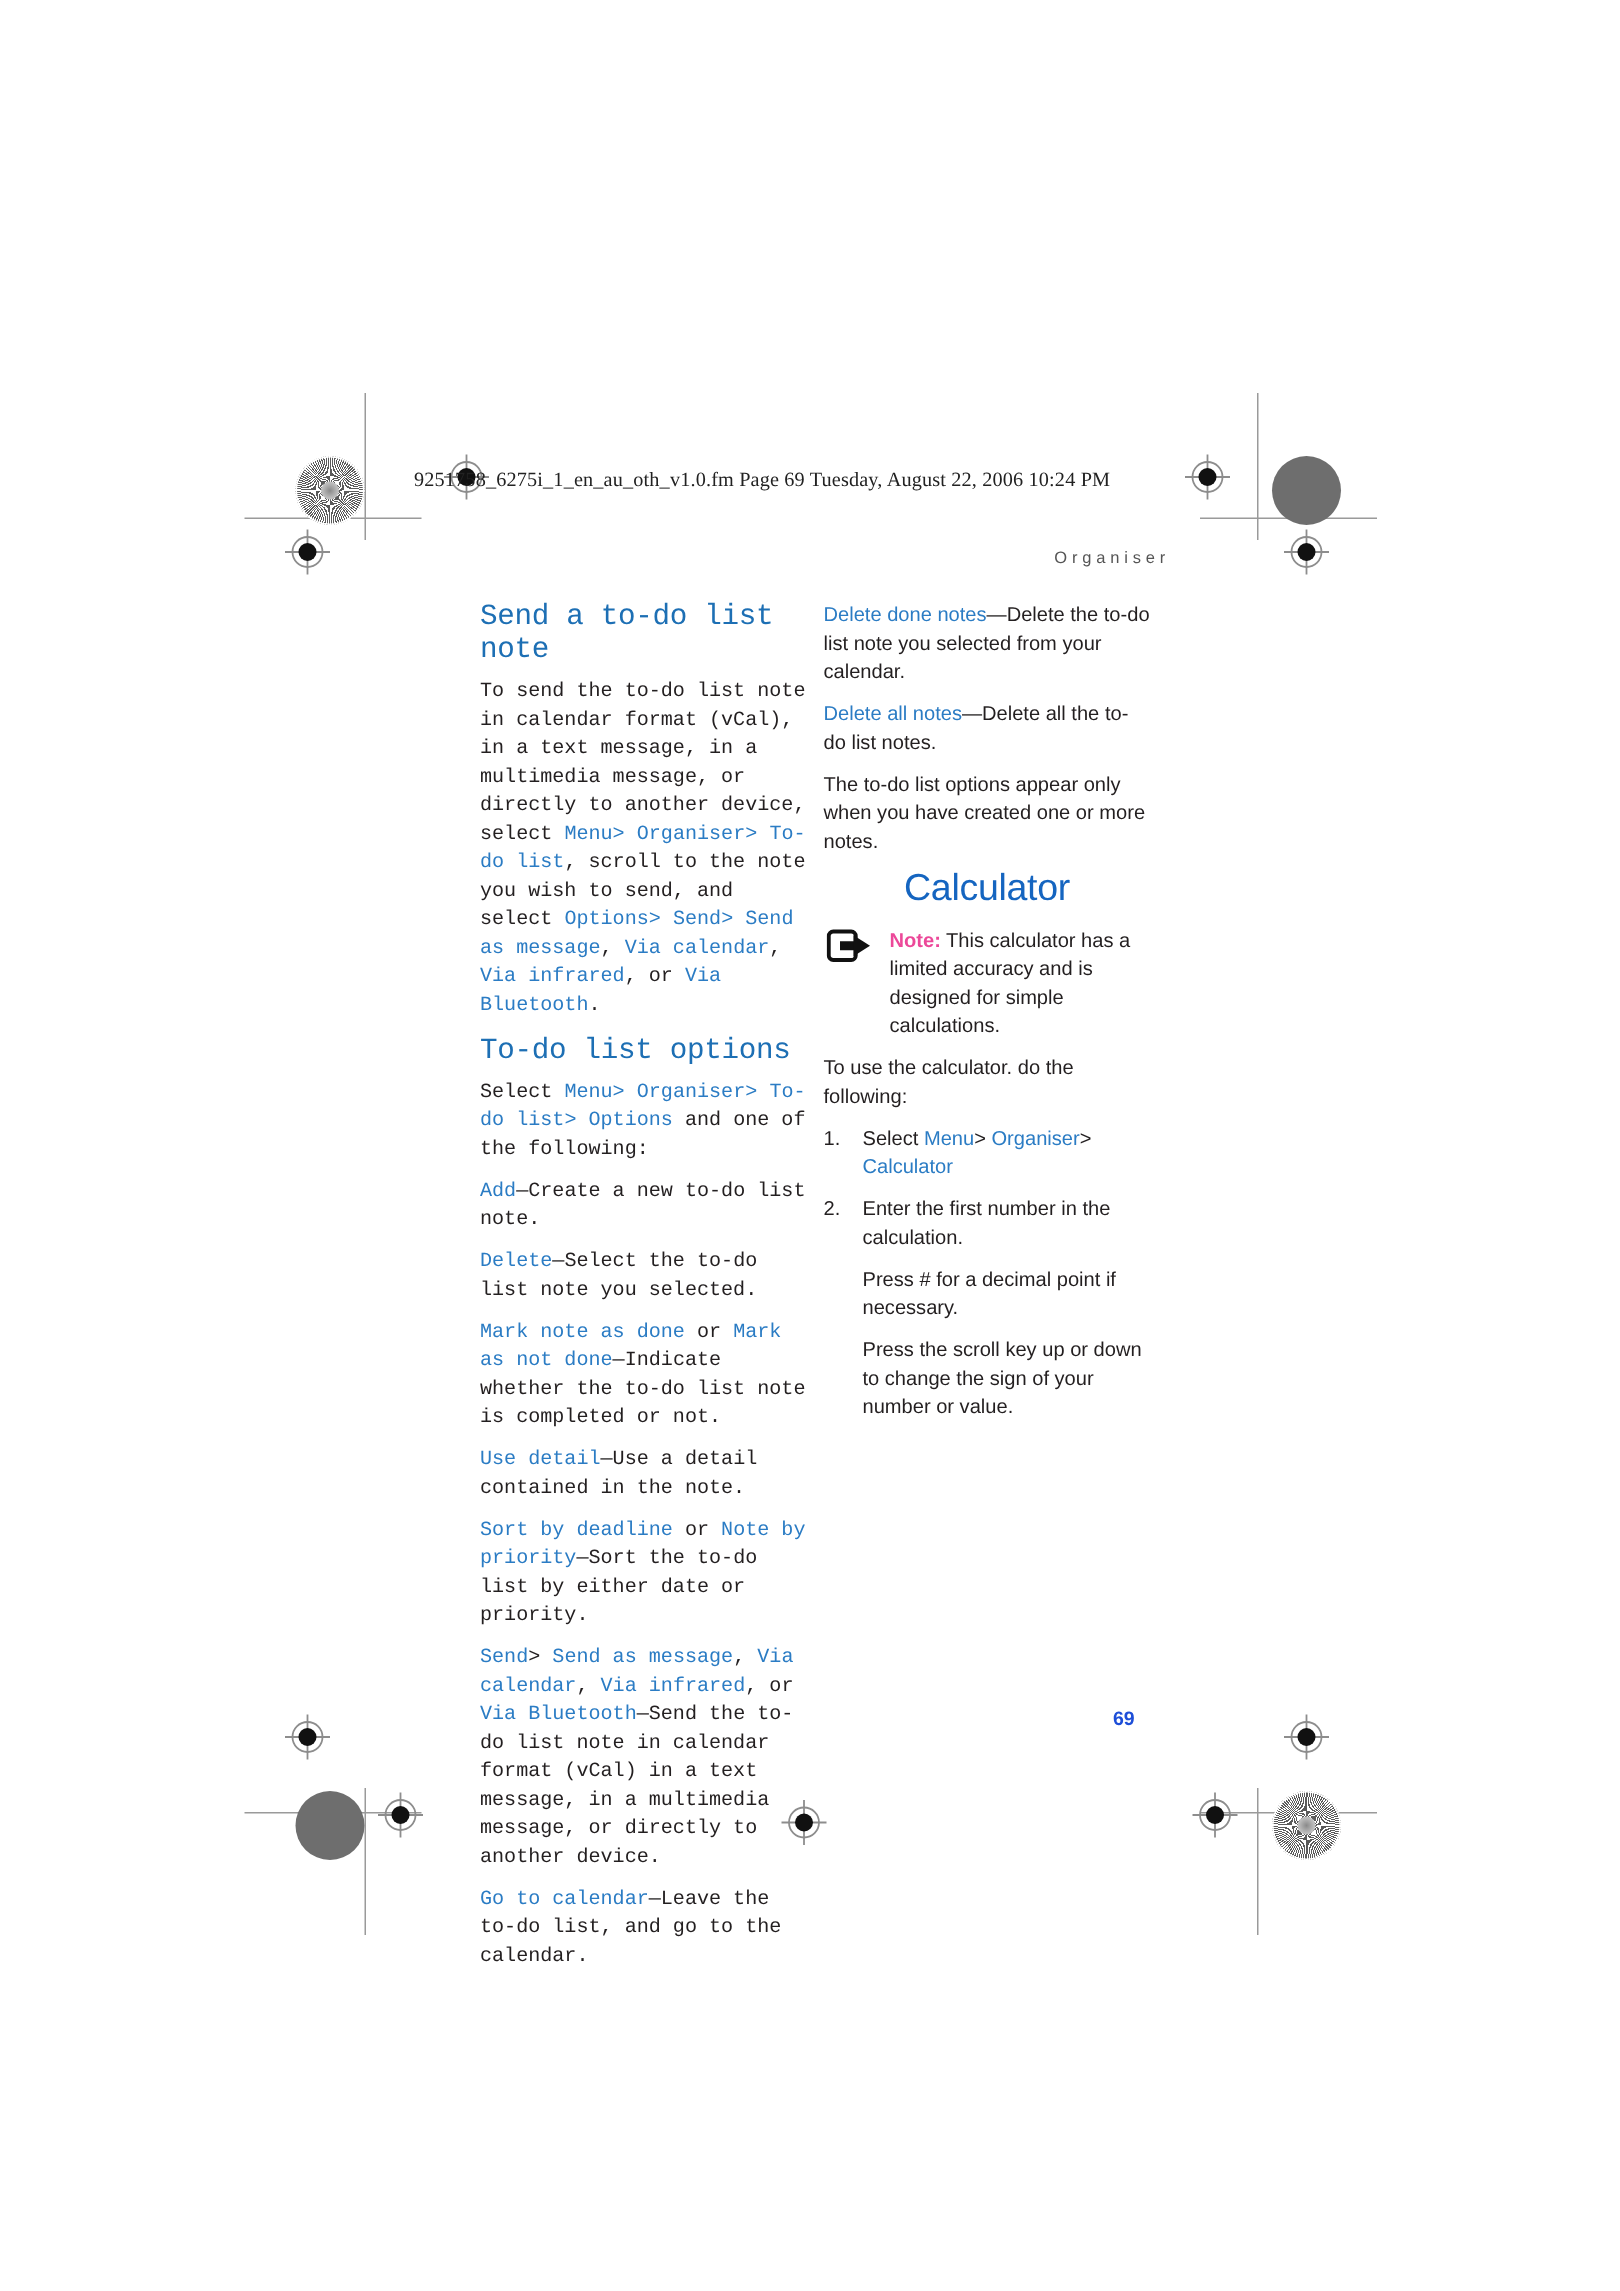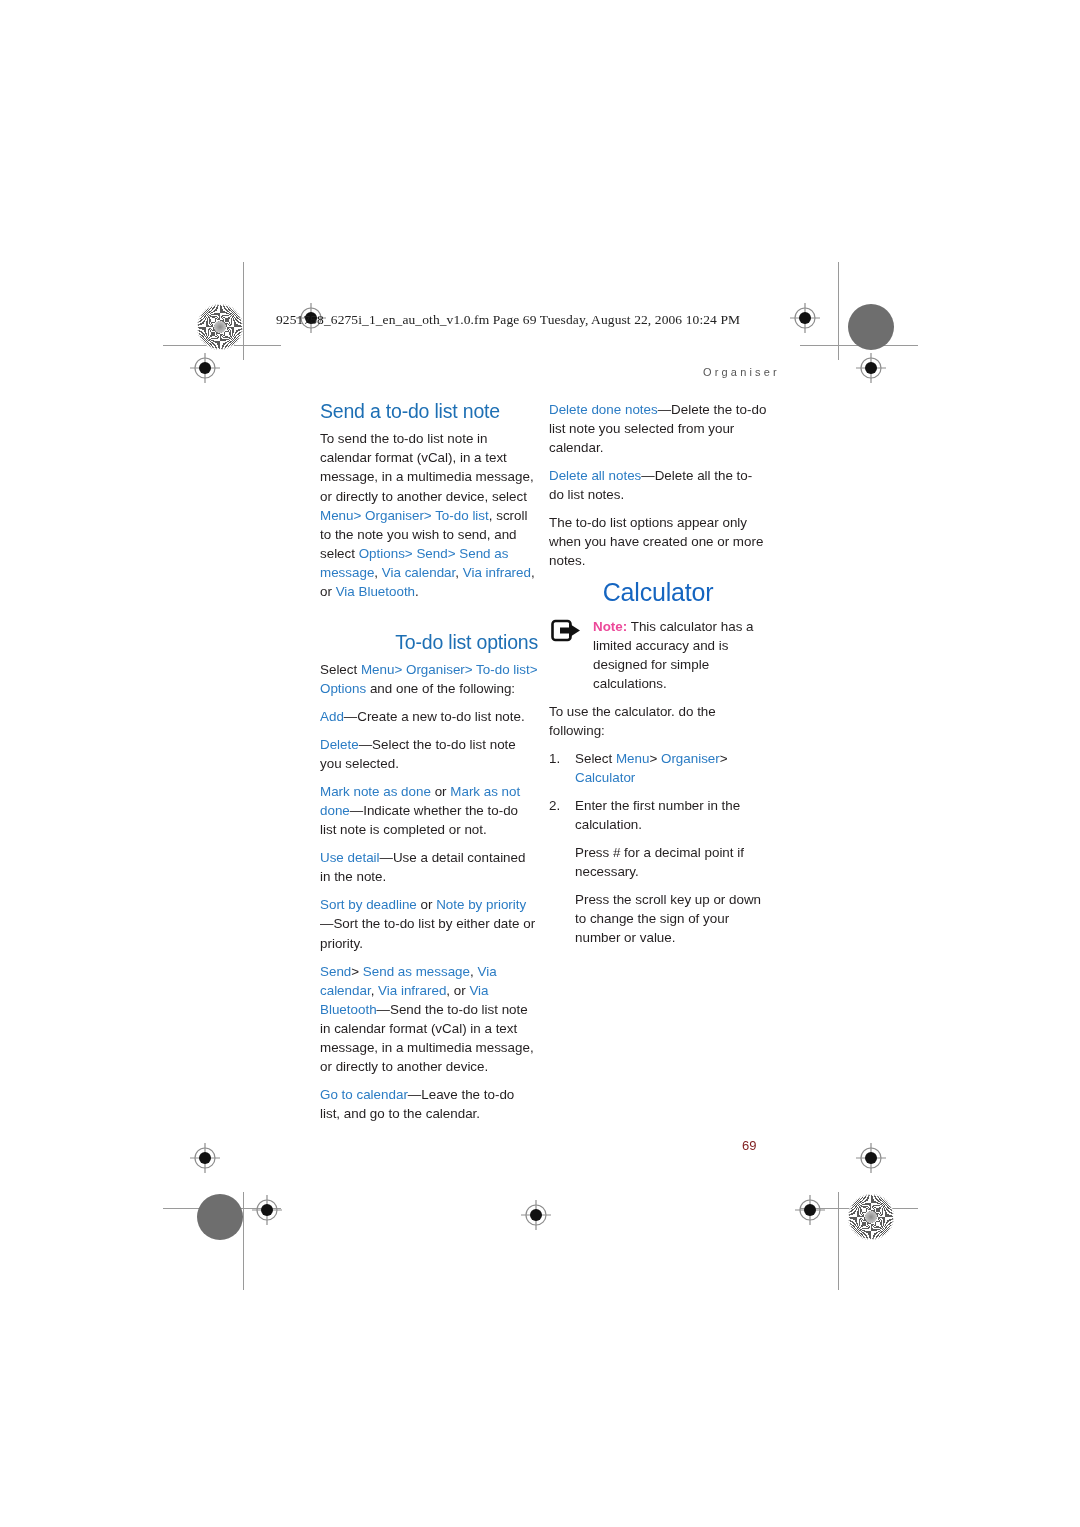--- a/index.html
+++ b/index.html
@@ -38,35 +38,35 @@
     font-family:"Liberation Serif", serif;
     font-size:13.5px;color:#222;white-space:nowrap;letter-spacing:.1px;
   }
   .runhead{
     position:absolute;right:300px;top:366px;
     font-family:"Liberation Sans", sans-serif;
     font-size:11px;color:#555;letter-spacing:3.2px;white-space:nowrap;
   }
   .folio{
     position:absolute;left:742px;top:1138px;
-    font-size:13px;font-weight:normal;color:#7f1d1d;
+    font-size:13px;font-weight:bold;color:#1d4ed8;
   }
 
   
   .col{position:absolute;width:218px;top:400px;}
-  .col-left{left:320px;}
+  .col-left{left:320px;font-family:Liberation Mono, monospace;}
   .col-right{left:549px;}
 
   h2.head{
     margin:0 0 7px 0;
     font-size:19.5px;font-weight:normal;color:#1d6fb4;
     letter-spacing:-.2px;line-height:1.15;
   }
   h2.head.first{margin-top:0;}
-  h2.head.spaced{margin-top:30px;text-align:right;}
+  h2.head.spaced{margin-top:9px;}
 
   h1.bighead{
     margin:0 0 6px 0;
     font-size:25px;font-weight:normal;color:#1565c0;
     text-align:center;letter-spacing:-.2px;line-height:1.1;
   }
 
   p{
     margin:0 0 9px 0;
     font-size:13.4px;line-height:1.42;color:#231f20;

